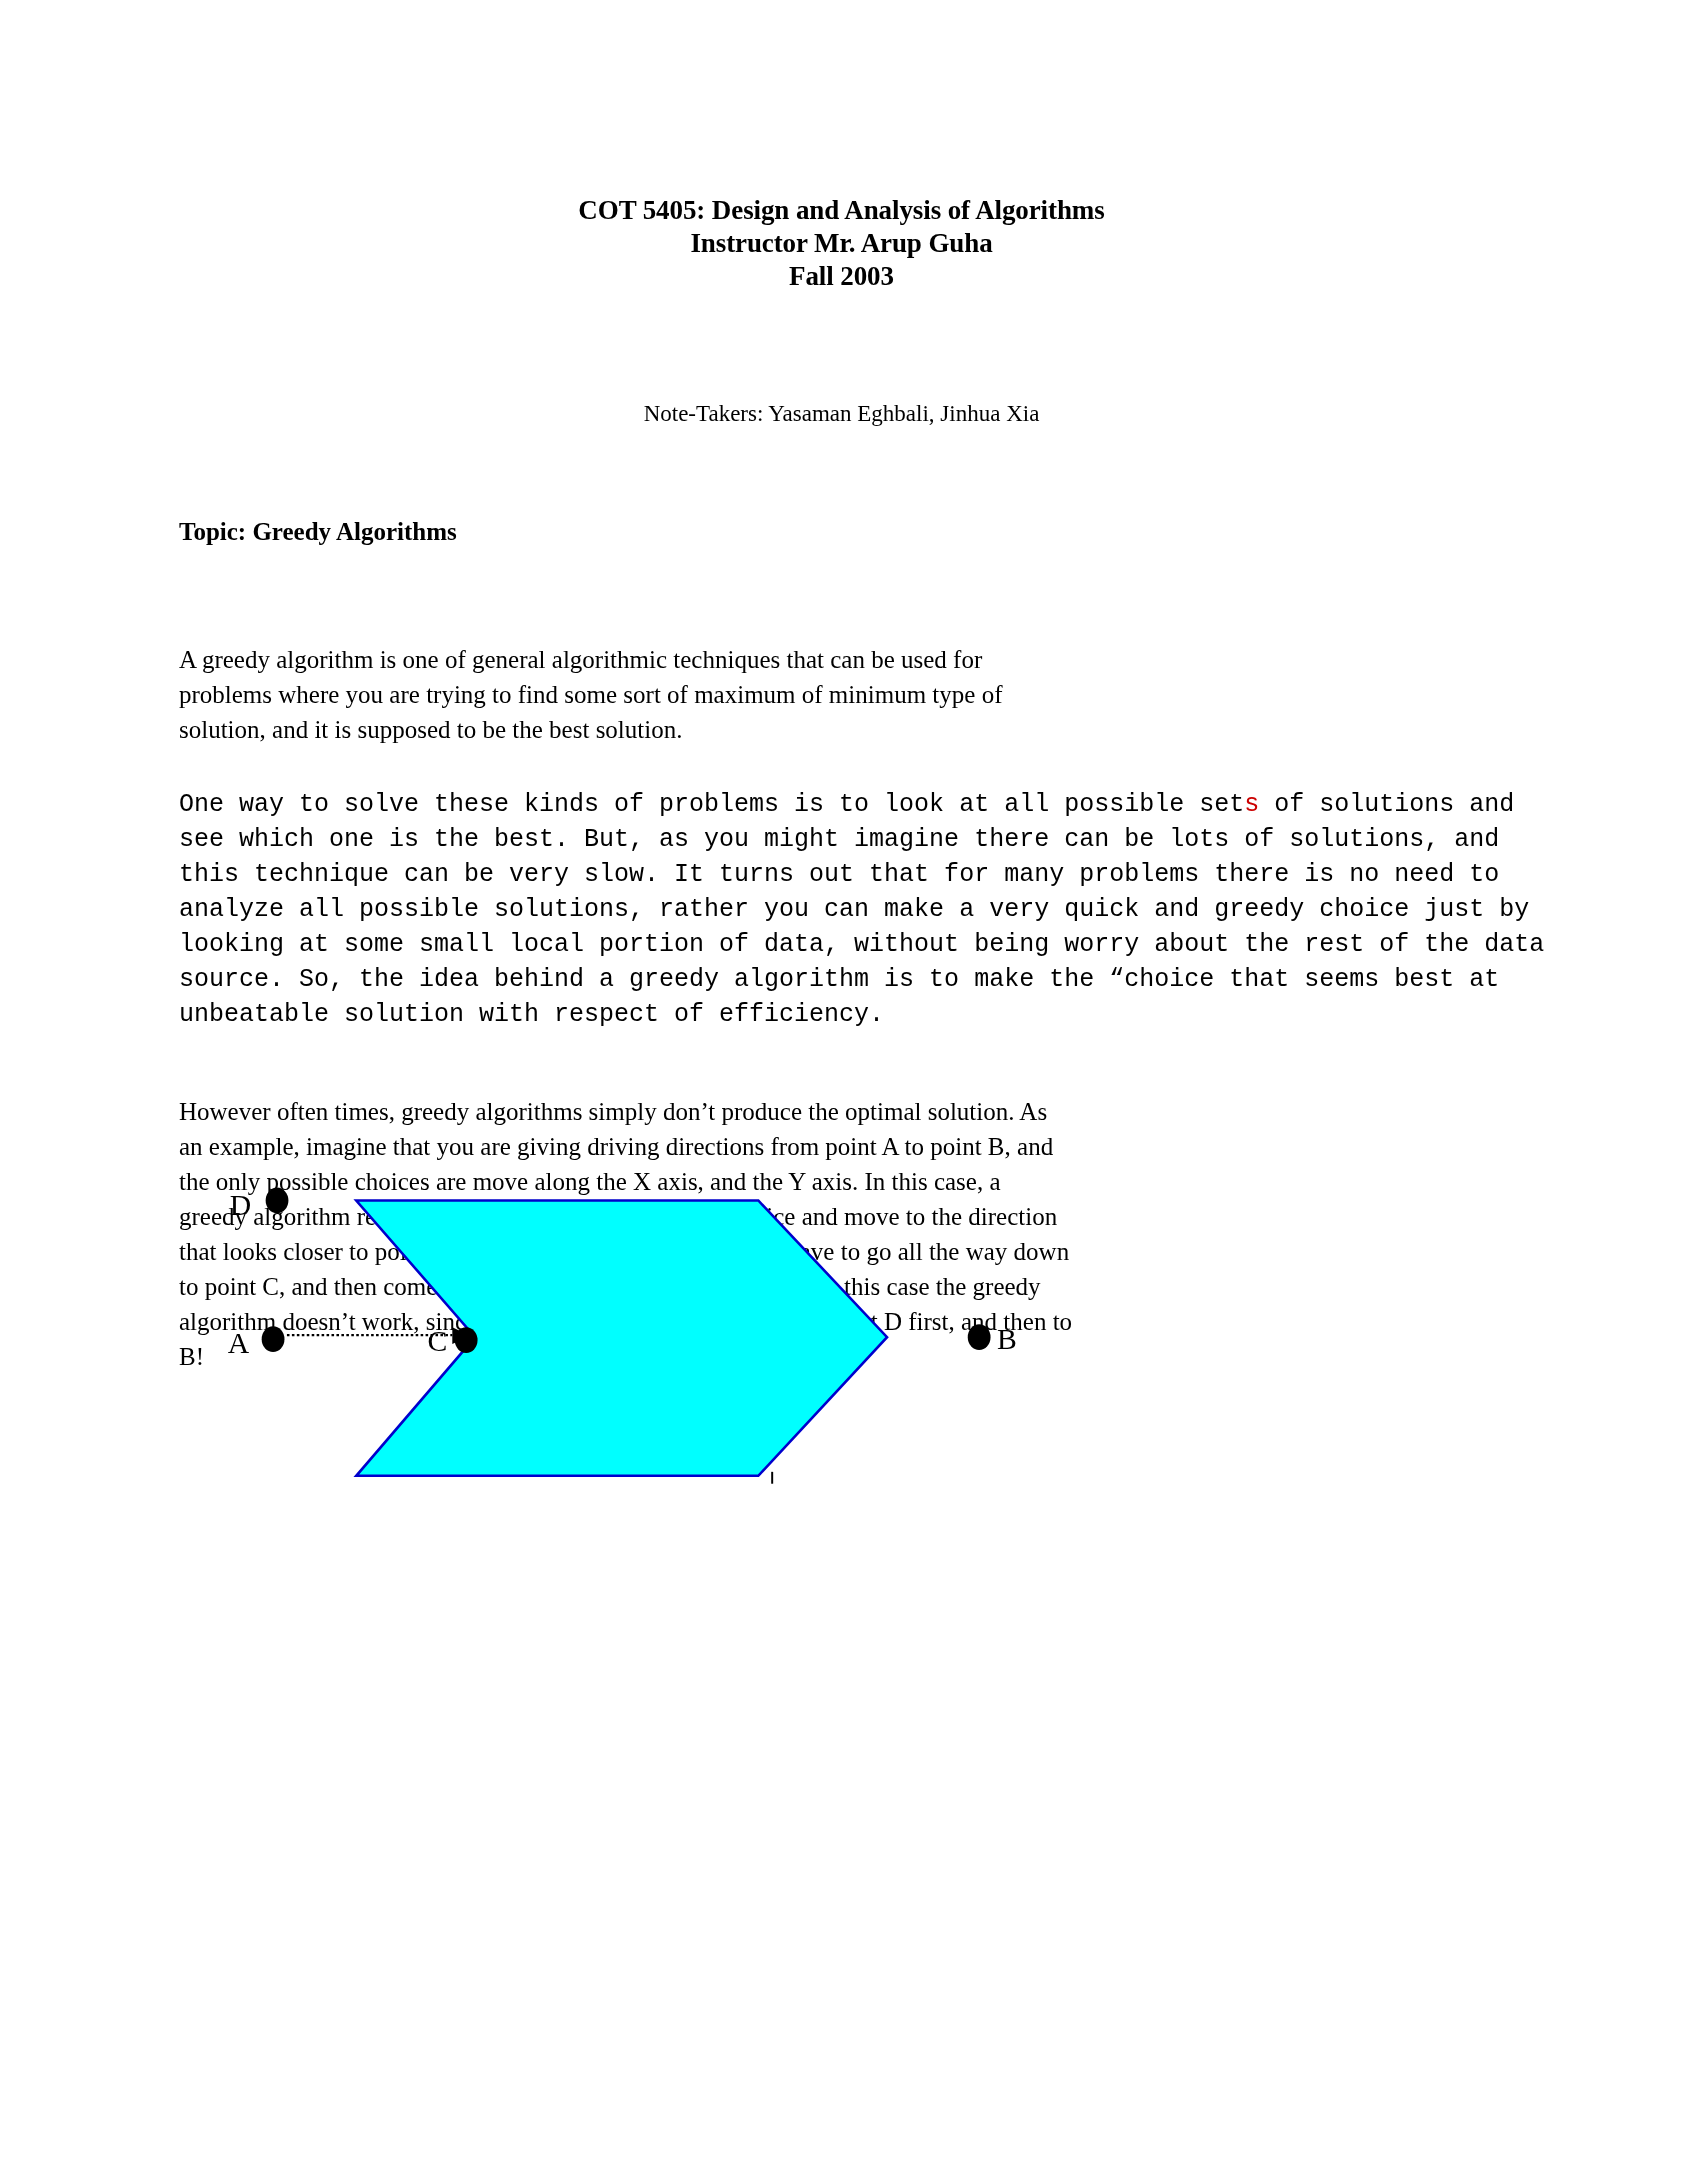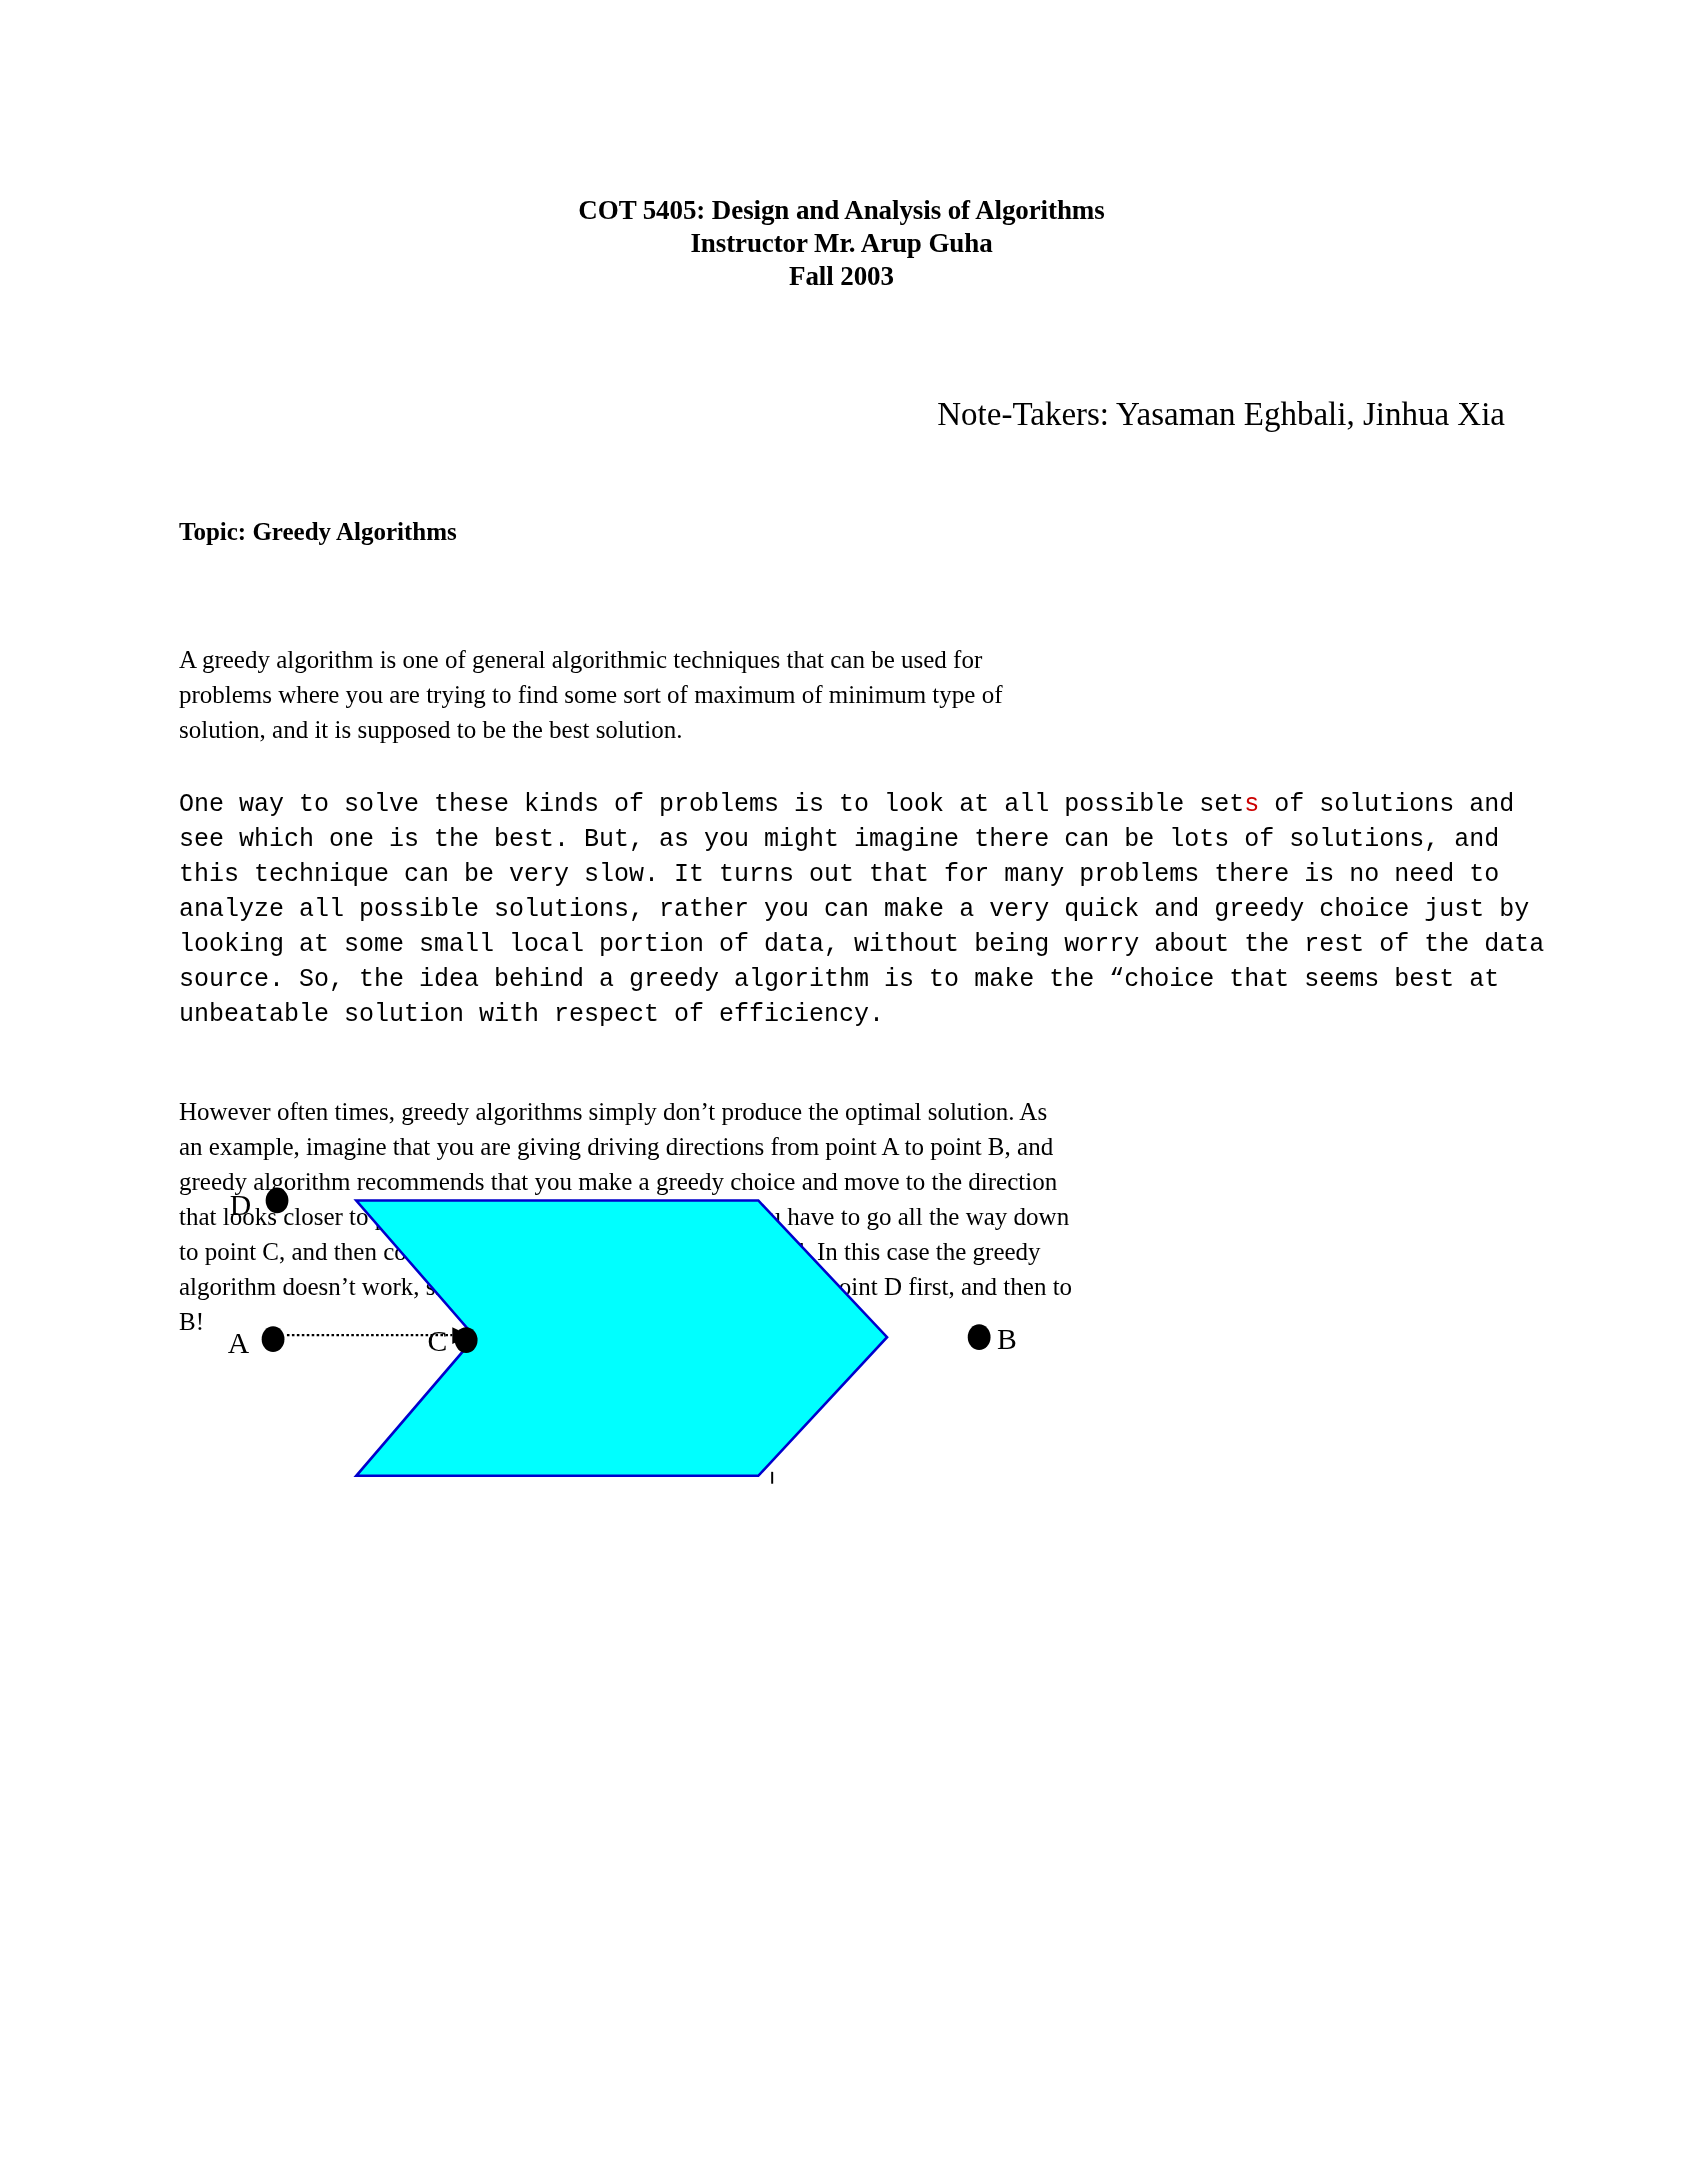--- a/index.html
+++ b/index.html
@@ -39,22 +39,22 @@
     line-height: 33px;
     letter-spacing: -0.1px;
     white-space: nowrap;
   }
 
   .notetakers {
     position: absolute;
     left: 178px;
     top: 396px;
     width: 1327px;
-    text-align: right;
-    font-size: 33px;
+    text-align: center;
+    font-size: 23px;
     line-height: 36px;
     font-weight: normal;
     white-space: nowrap;
   }
 
   
   .topic-heading {
     position: absolute;
     left: 179px;
     top: 515px;
@@ -125,20 +125,21 @@
     <span class="ln">this technique can be very slow.  It turns out that for many problems there is no need to</span>
     <span class="ln">analyze all possible solutions, rather you can make a very quick and greedy choice just by</span>
     <span class="ln">looking at some small local portion of data, without being worry about the rest of the data</span>
     <span class="ln">source.  So, the idea behind a greedy algorithm is to make the “choice that seems best at</span>
     <span class="ln">unbeatable solution with respect of efficiency.</span>
   </div>
 
   <div class="para" id="para-3">
     <span class="ln"> However often times, greedy algorithms simply don’t produce the optimal solution.  As</span>
     <span class="ln">an example, imagine that you are giving driving directions from point A to point B, and</span>
+    <span class="ln">the only possible choices are move along the X axis, and the Y axis.  In this case, a</span>
     <span class="ln">greedy algorithm recommends that you make a greedy choice and move to the direction</span>
     <span class="ln">that looks closer to point B.  According to this algorithm you have to go all the way down</span>
     <span class="ln">to point C, and then come back all the way to D to turn around.  In this case the greedy</span>
     <span class="ln">algorithm doesn’t work, since it would have been easier to go to point D first, and then to</span>
     <span class="ln">B!</span>
   </div>
 
   <div id="diagram">
     <svg width="1327" height="1040" viewBox="0 0 1340 1050" xmlns="http://www.w3.org/2000/svg">
 

